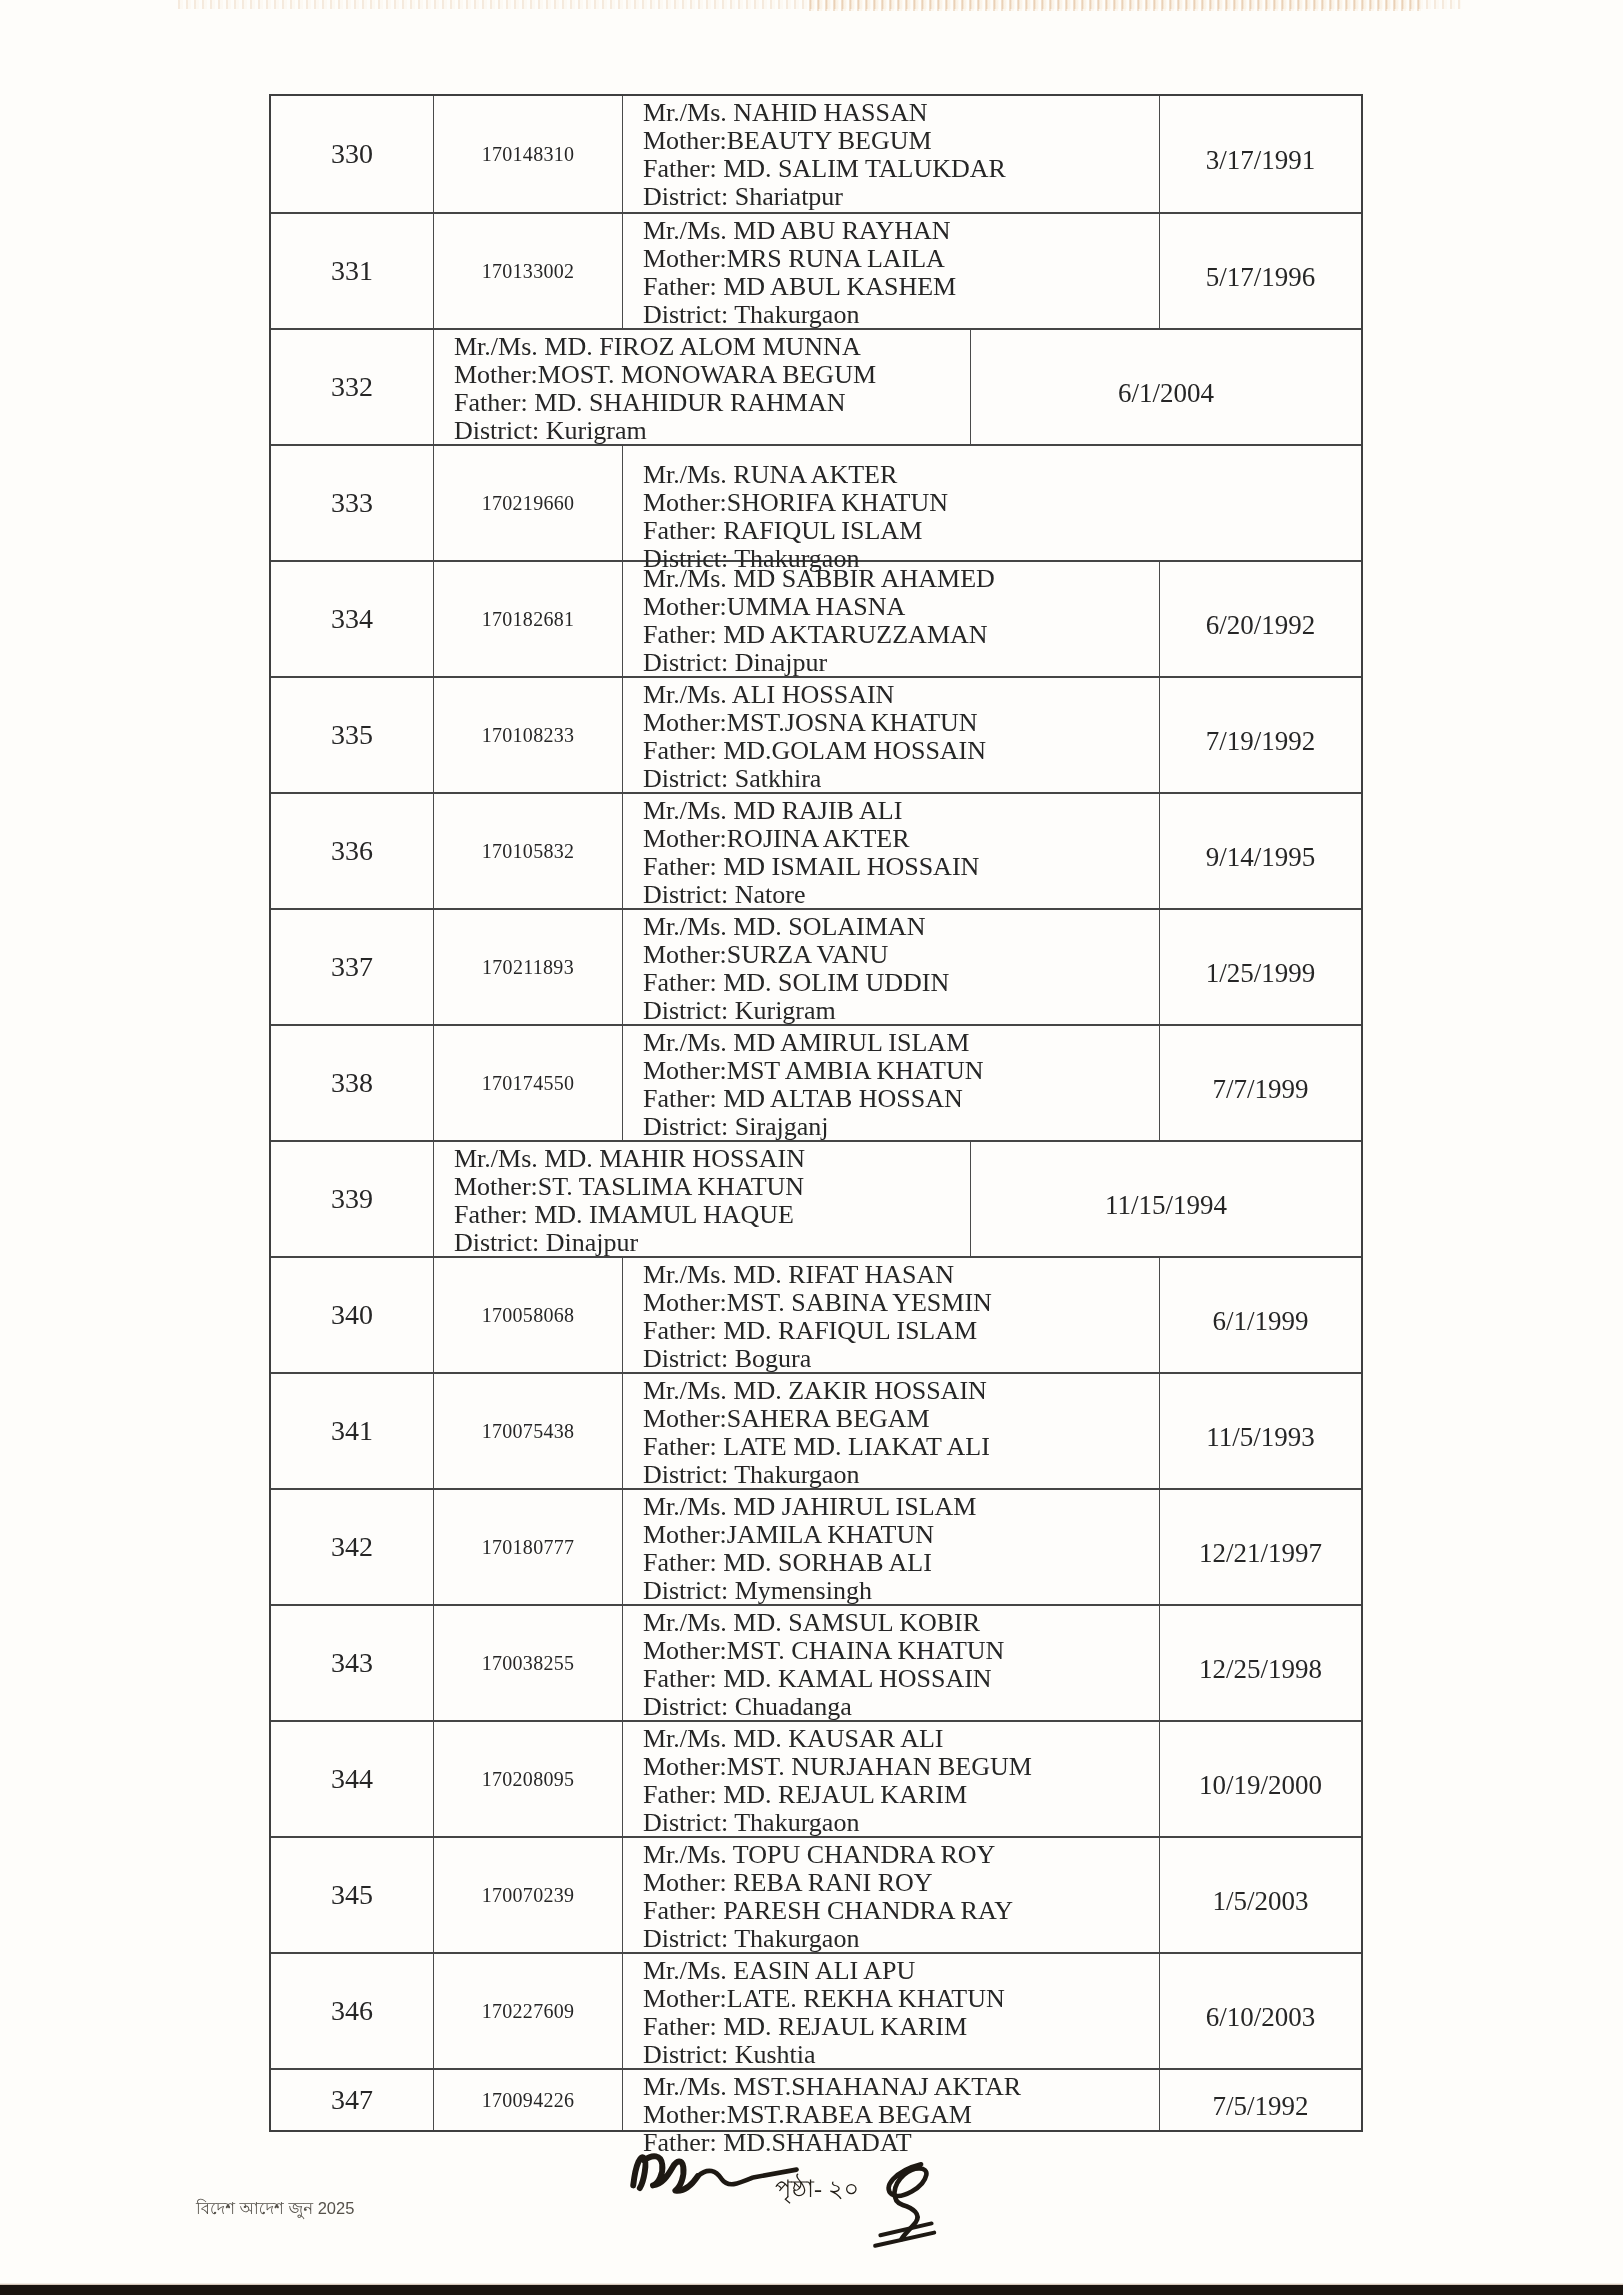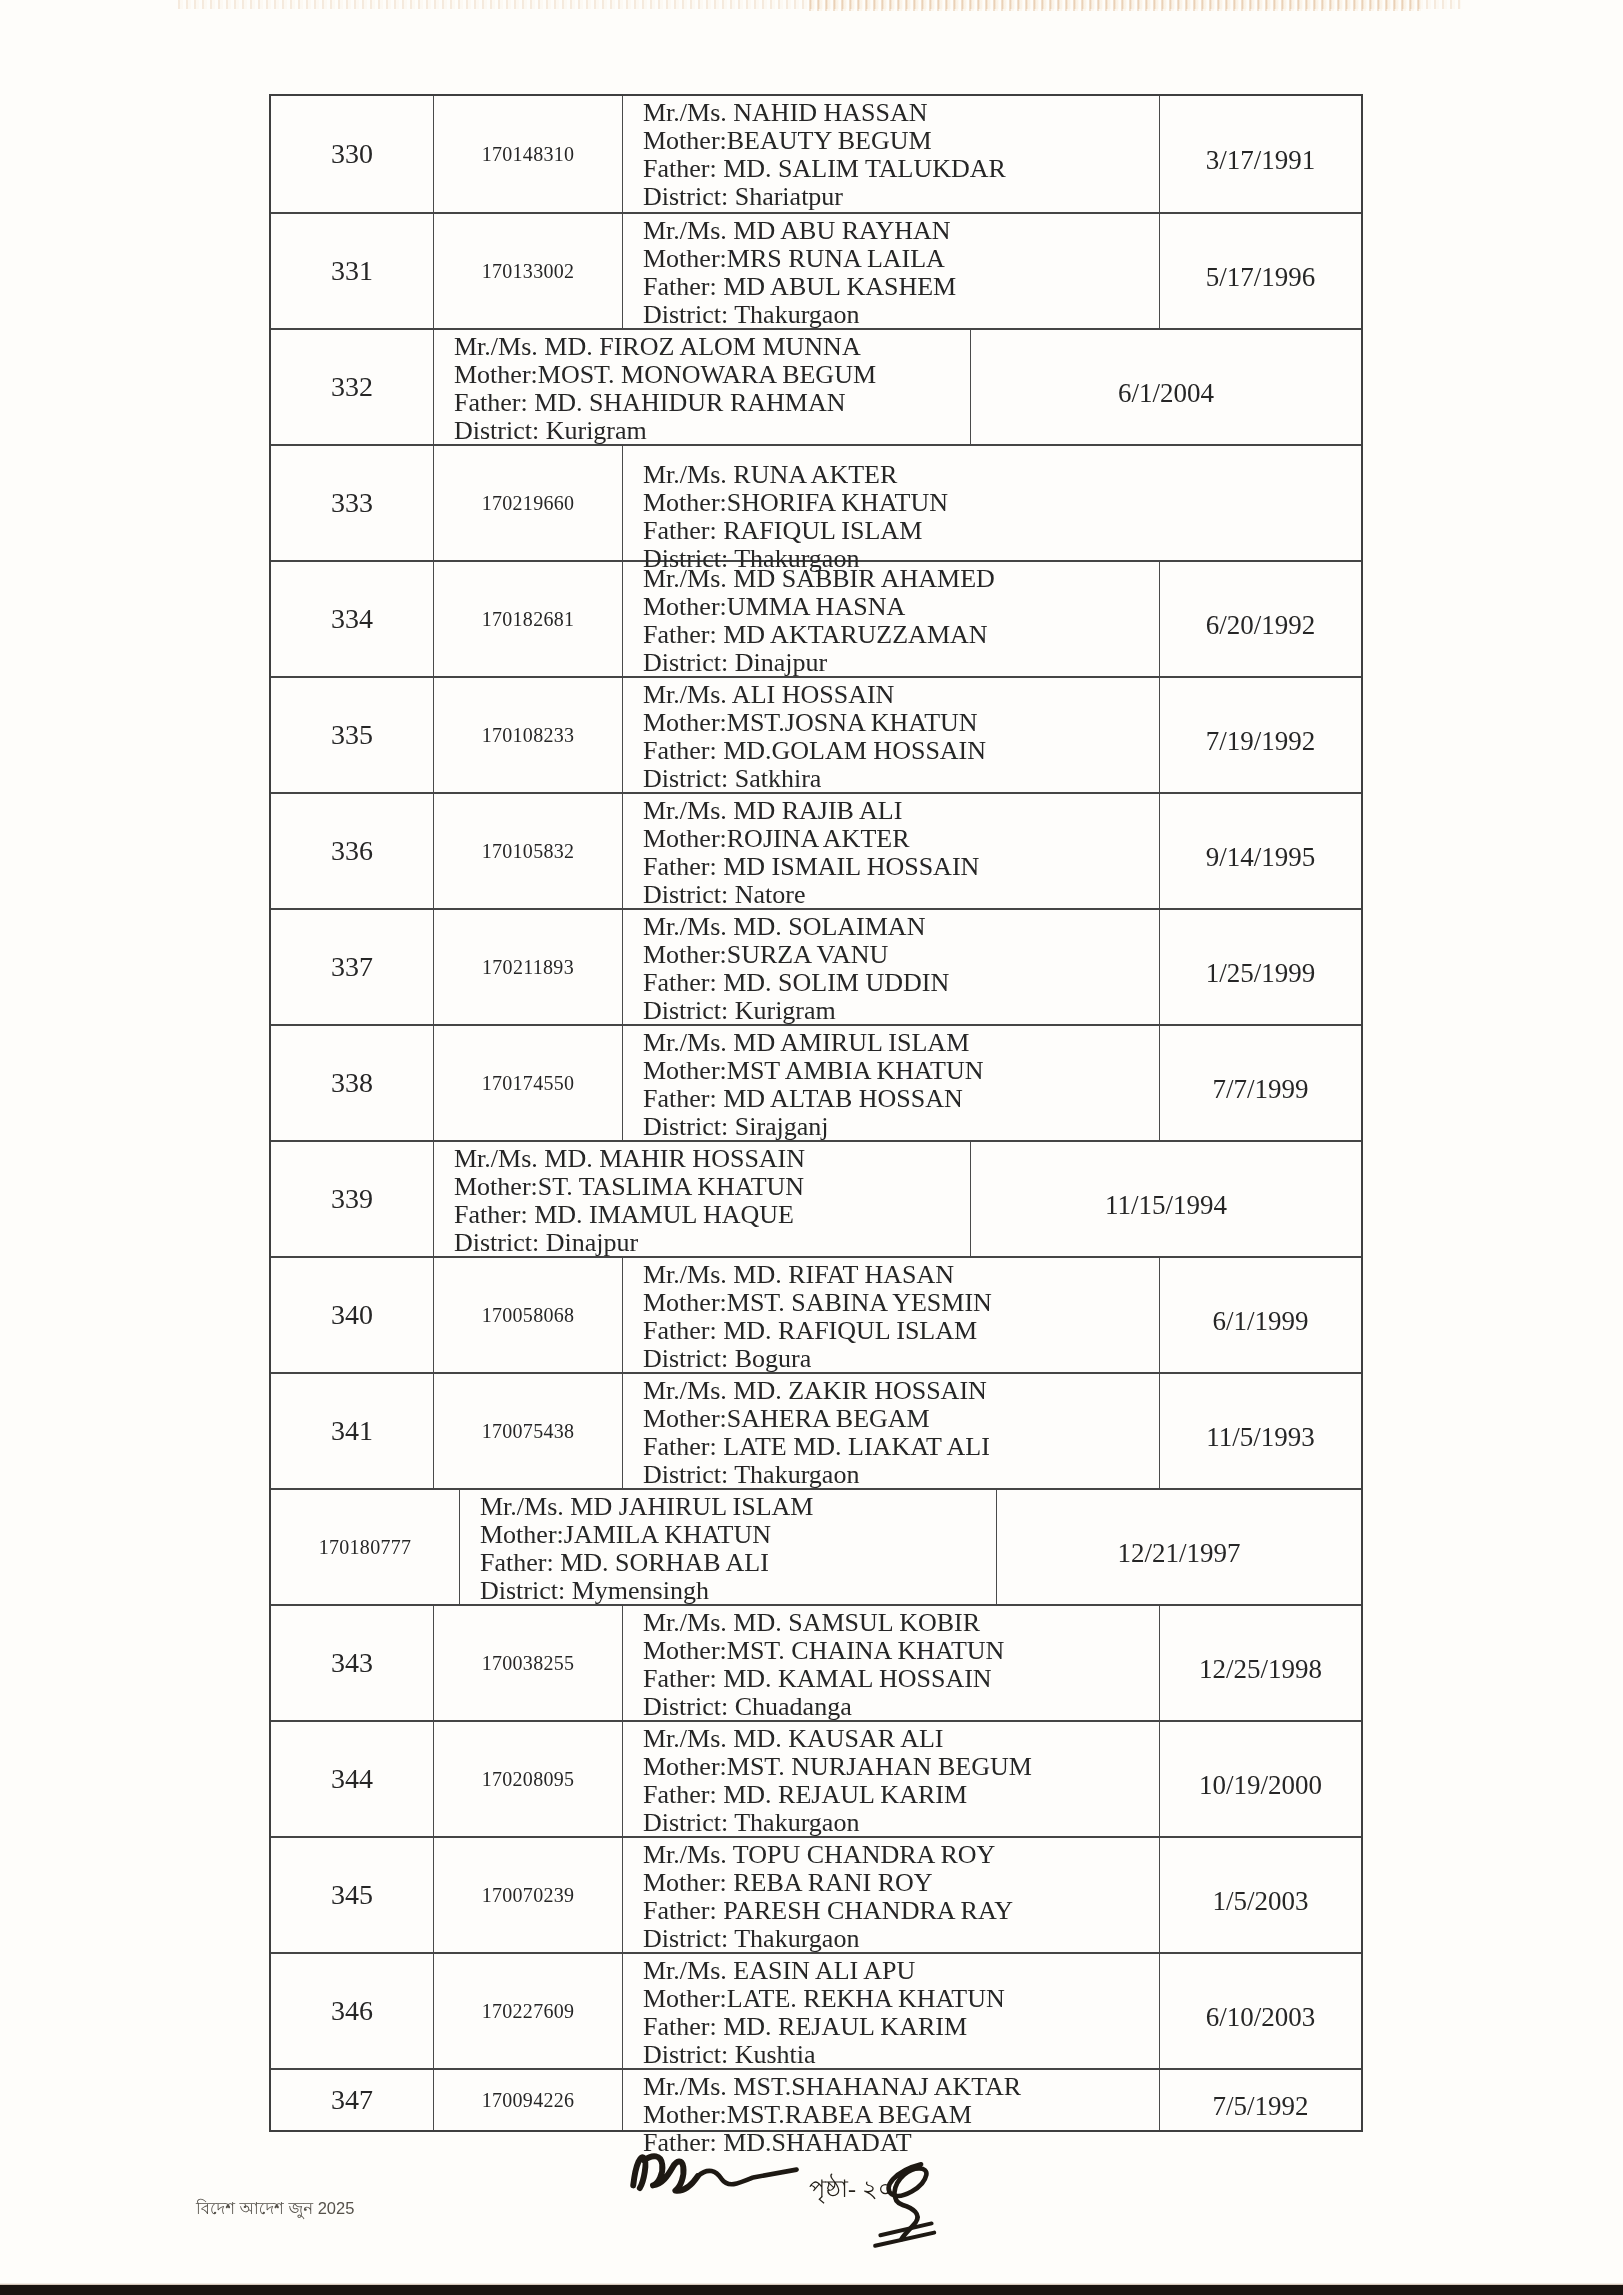--- a/index.html
+++ b/index.html
@@ -47,21 +47,21 @@
   
   .footer-note{
     position:absolute;left:196px;top:2172px;
     font-size:16.5px;color:#55514a;
     font-family:"Liberation Sans","DejaVu Sans",sans-serif;
     filter:blur(0.2px);
     margin-top:24px;
   }
   .page-label{
     position:absolute;left:775px;top:2170px;
-    font-size:24px;color:#242019;margin-left:34px;
+    font-size:24px;color:#242019;
   }
   .sig1{position:absolute;left:624px;top:2147px;}
   .sig2{position:absolute;left:863px;top:2159px;}
   svg .ink{stroke:#1e1913;fill:none;stroke-linecap:round;stroke-linejoin:round;}
 </style>
 </head>
 <body>
 
 <div class="page">
 
@@ -192,20 +192,21 @@
         <div class="cell idnum">170075438</div>
         <div class="cell details">
           <div class="line">Mr./Ms. MD. ZAKIR HOSSAIN</div>
           <div class="line">Mother:SAHERA BEGAM</div>
           <div class="line">Father: LATE MD. LIAKAT ALI</div>
           <div class="line">District: Thakurgaon</div>
         </div>
         <div class="cell dob">11/5/1993</div>
       </div>
       <div class="row">
+        <div class="cell serial">342</div>
         <div class="cell idnum">170180777</div>
         <div class="cell details">
           <div class="line">Mr./Ms. MD JAHIRUL ISLAM</div>
           <div class="line">Mother:JAMILA KHATUN</div>
           <div class="line">Father: MD. SORHAB ALI</div>
           <div class="line">District: Mymensingh</div>
         </div>
         <div class="cell dob">12/21/1997</div>
       </div>
       <div class="row">

